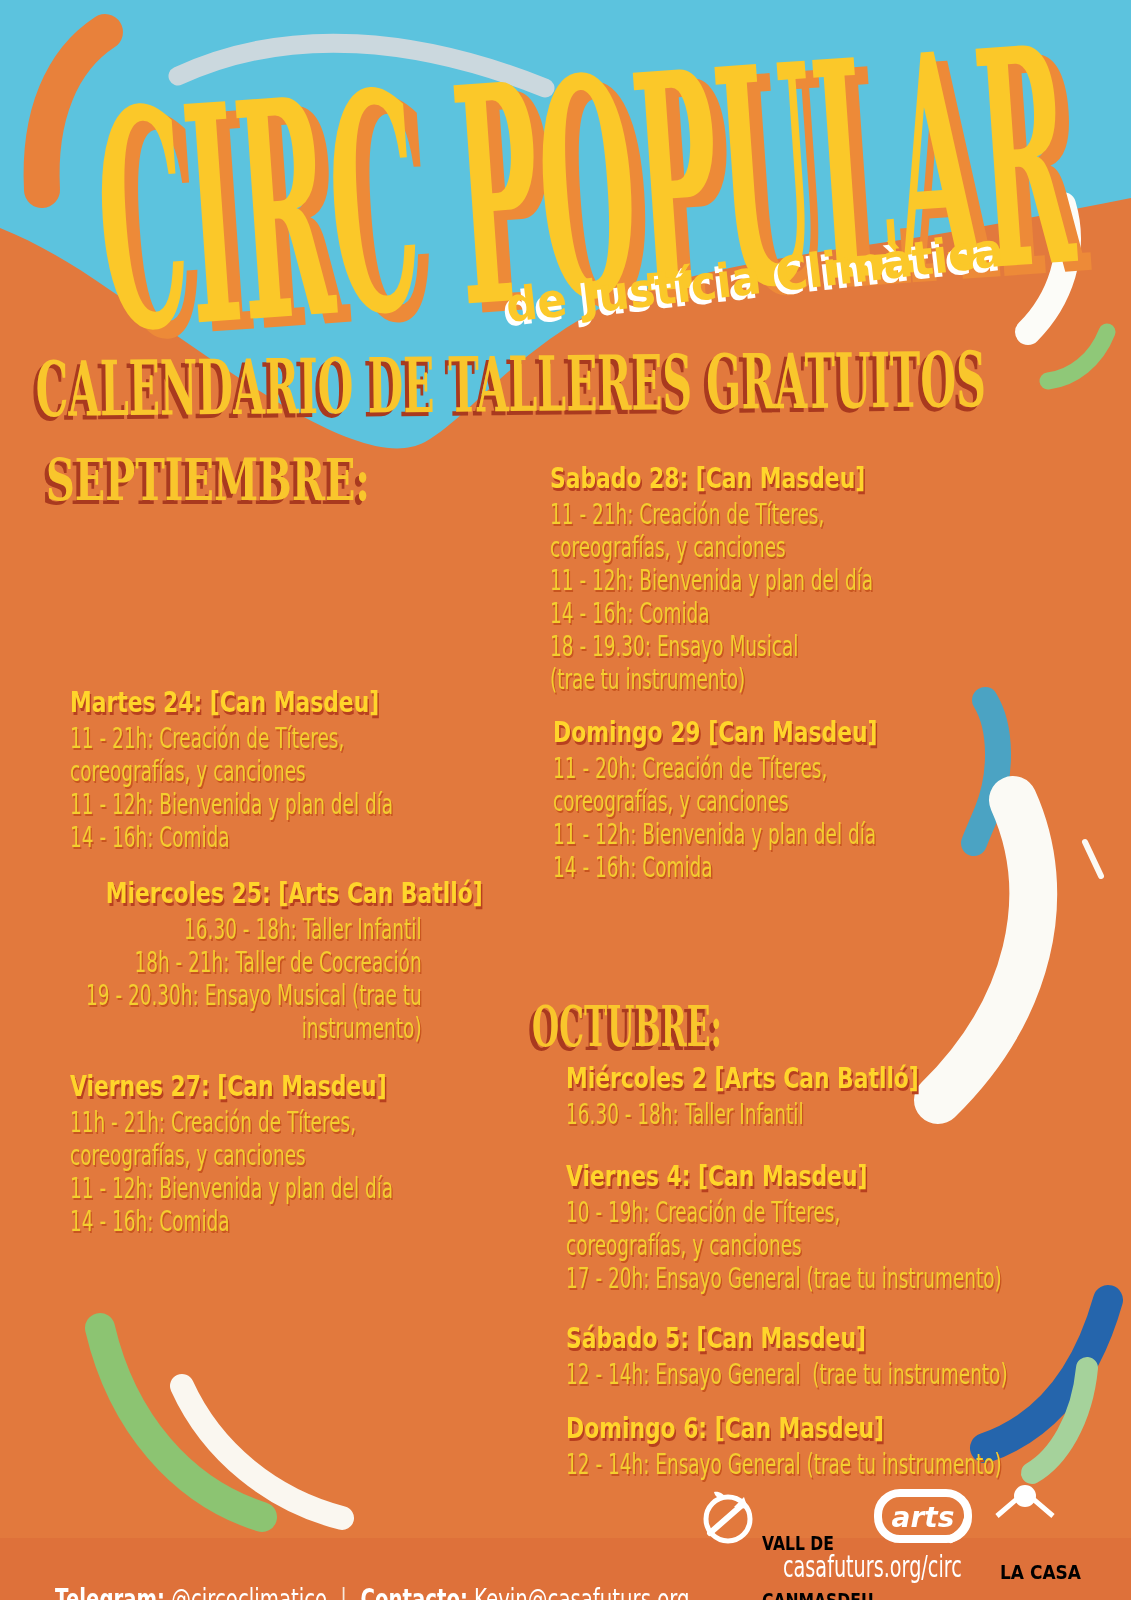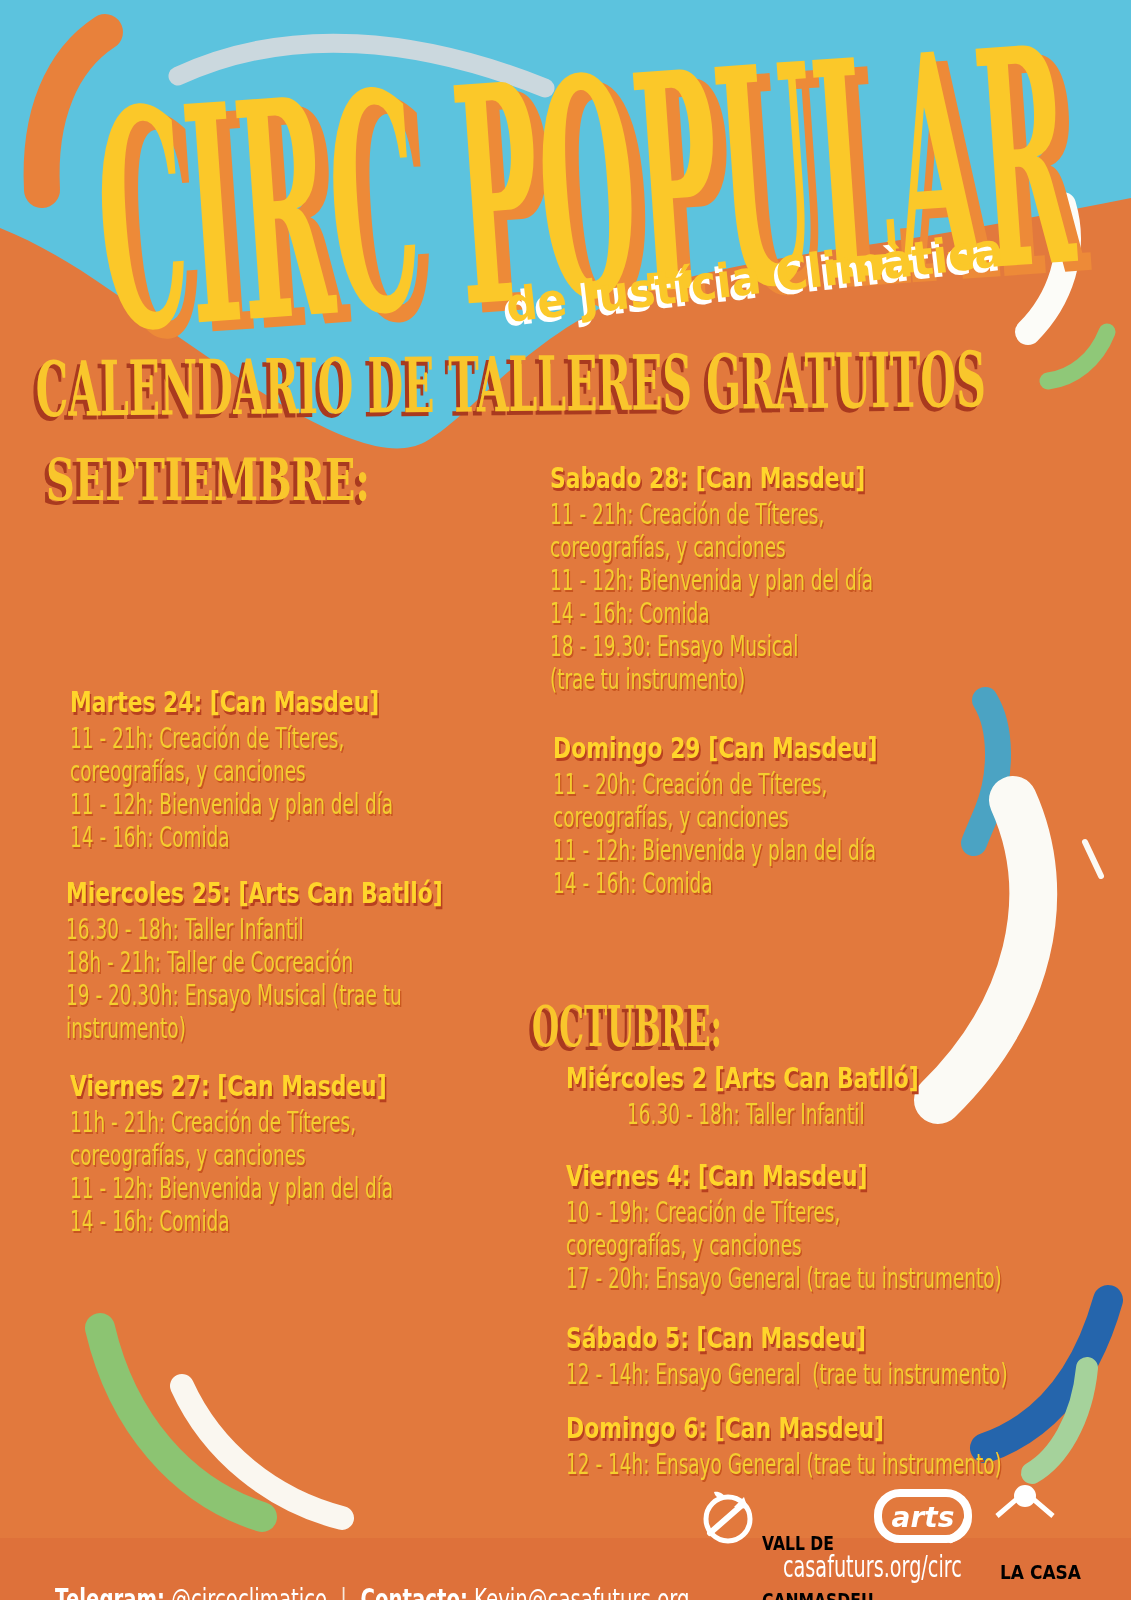--- a/index.html
+++ b/index.html
@@ -118,21 +118,21 @@
 
 
   <div class="ev" style="left:70px; top:684px;">
     <div class="ev-title">Martes 24: [Can Masdeu]</div>
     <div class="ev-line">11 - 21h: Creación de Títeres,</div>
     <div class="ev-line">coreografías, y canciones</div>
     <div class="ev-line">11 - 12h: Bienvenida y plan del día</div>
     <div class="ev-line">14 - 16h: Comida</div>
   </div>
 
-  <div class="ev" style="left:66px; top:875px;">
+  <div class="ev" style="left:86px; top:875px;text-align:right;">
     <div class="ev-title">Miercoles 25: [Arts Can Batlló]</div>
     <div class="ev-line">16.30 - 18h: Taller Infantil</div>
     <div class="ev-line">18h - 21h: Taller de Cocreación</div>
     <div class="ev-line">19 - 20.30h: Ensayo Musical (trae tu</div>
     <div class="ev-line">instrumento)</div>
   </div>
 
   <div class="ev" style="left:70px; top:1068px;">
     <div class="ev-title">Viernes 27: [Can Masdeu]</div>
     <div class="ev-line">11h - 21h: Creación de Títeres,</div>
@@ -144,30 +144,30 @@
   <div class="ev" style="left:550px; top:460px;">
     <div class="ev-title">Sabado 28: [Can Masdeu]</div>
     <div class="ev-line">11 - 21h: Creación de Títeres,</div>
     <div class="ev-line">coreografías, y canciones</div>
     <div class="ev-line">11 - 12h: Bienvenida y plan del día</div>
     <div class="ev-line">14 - 16h: Comida</div>
     <div class="ev-line">18 - 19.30: Ensayo Musical</div>
     <div class="ev-line">(trae tu instrumento)</div>
   </div>
 
-  <div class="ev" style="left:553px; top:730px;">
+  <div class="ev" style="left:553px; top:714px;">
     <div class="ev-title">Domingo 29 [Can Masdeu]</div>
     <div class="ev-line">11 - 20h: Creación de Títeres,</div>
     <div class="ev-line">coreografías, y canciones</div>
     <div class="ev-line">11 - 12h: Bienvenida y plan del día</div>
     <div class="ev-line">14 - 16h: Comida</div>
   </div>
 
 
-  <div class="ev" style="left:566px; top:1060px;text-align:right;">
+  <div class="ev" style="left:566px; top:1060px;">
     <div class="ev-title">Miércoles 2 [Arts Can Batlló]</div>
     <div class="ev-line">16.30 - 18h: Taller Infantil</div>
   </div>
 
   <div class="ev" style="left:566px; top:1158px;">
     <div class="ev-title">Viernes 4: [Can Masdeu]</div>
     <div class="ev-line">10 - 19h: Creación de Títeres,</div>
     <div class="ev-line">coreografías, y canciones</div>
     <div class="ev-line">17 - 20h: Ensayo General (trae tu instrumento)</div>
   </div>

